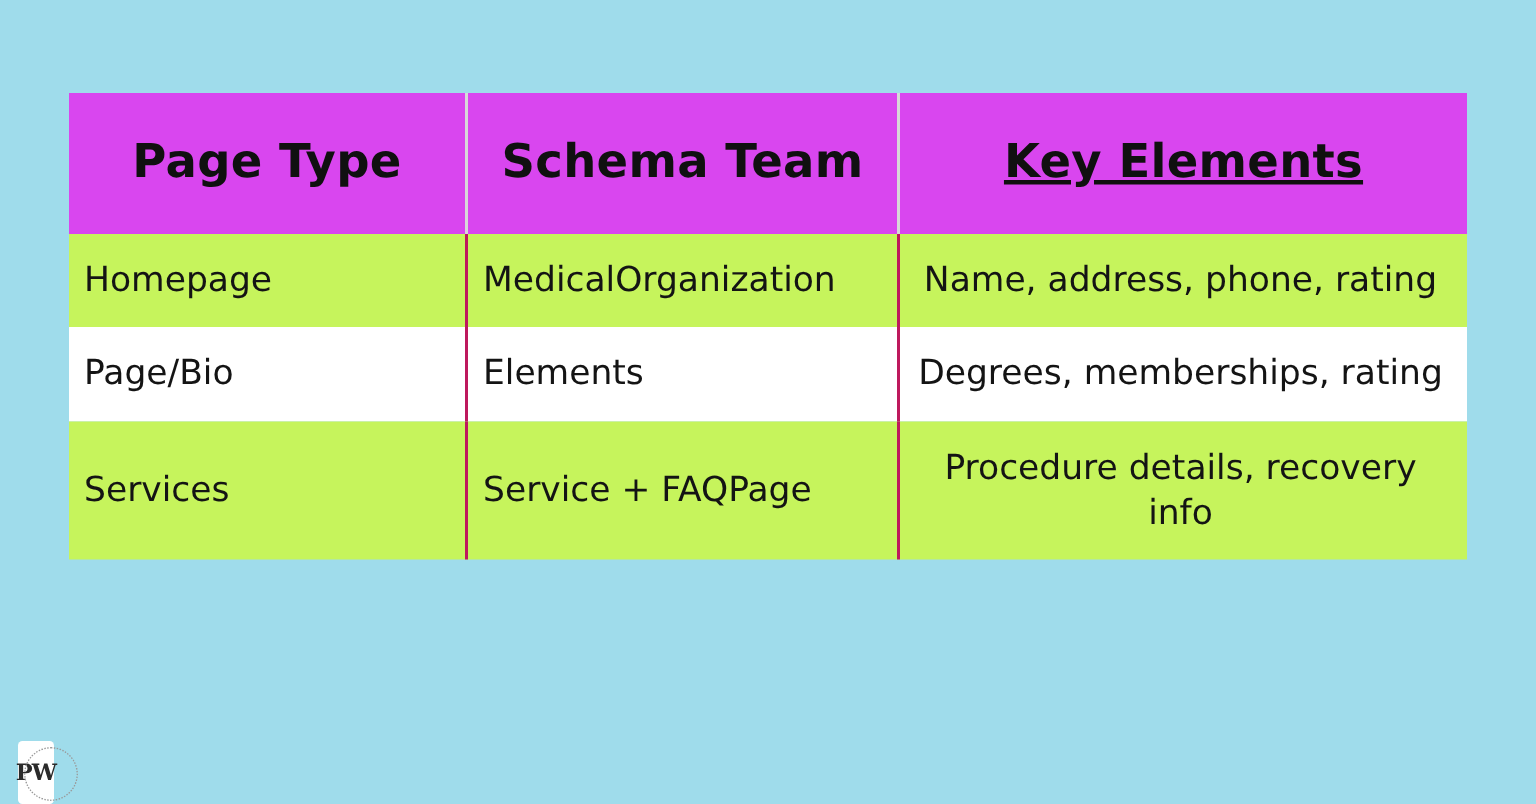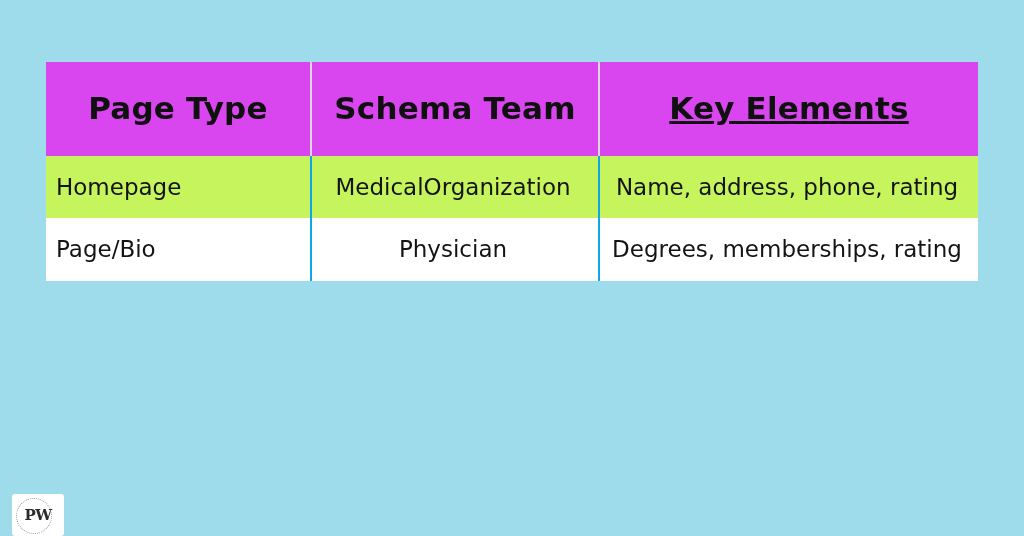--- a/index.html
+++ b/index.html
@@ -48,37 +48,37 @@
     border-right: 2px solid #d8d8d8;
     letter-spacing: 0.2px;
   }
   table.schema-table th:last-child { border-right: none; text-decoration: underline; }
 
   table.schema-table td {
     font-family: "DejaVu Sans", sans-serif;
     font-size: 23px;
     color: #141414;
     padding: 16px 14px 16px 10px;
-    border-right: 2px solid #0ea5e9;
+    border-right: 2px solid #be185d;
     vertical-align: middle;
     line-height: 1.32;
   }
   table.schema-table td:last-child { border-right: none; }
   tr.row-green td { background: #c6f45c; }
   tr.row-white td { background: #ffffff; }
 
   td.col-page { text-align: left; padding-left: 10px; }
-  td.col-schema { text-align: center; }
+  td.col-schema { }
   td.col-key { text-align: center; padding-left: 10px; }
 
   .logo {
     position: absolute;
     left: 12px;
     top: 494px;
-    width: 52px;
+    width: 24px;
     height: 42px;
     background: #ffffff;
     border-radius: 3px;
     display: flex;
     align-items: center;
     justify-content: center;
   }
   .logo .mark {
     font-family: "DejaVu Serif", serif;
     font-size: 15px;
@@ -116,22 +116,27 @@
         </tr>
       </thead>
       <tbody>
         <tr class="row-green">
           <td class="col-page">Homepage</td>
           <td class="col-schema">MedicalOrganization</td>
           <td class="col-key">Name, address, phone, rating</td>
         </tr>
         <tr class="row-white">
           <td class="col-page">Page/Bio</td>
-          <td class="col-schema">Physician</td>
+          <td class="col-schema">Elements</td>
           <td class="col-key">Degrees, memberships, rating</td>
+        </tr>
+        <tr class="row-green">
+          <td class="col-page">Services</td>
+          <td class="col-schema">Service + FAQPage</td>
+          <td class="col-key">Procedure details, recovery info</td>
         </tr>
       </tbody>
     </table>
   </div>
 
   <div class="logo">
     <div class="ring"></div>
     <div class="mark">PW</div>
   </div>
 

